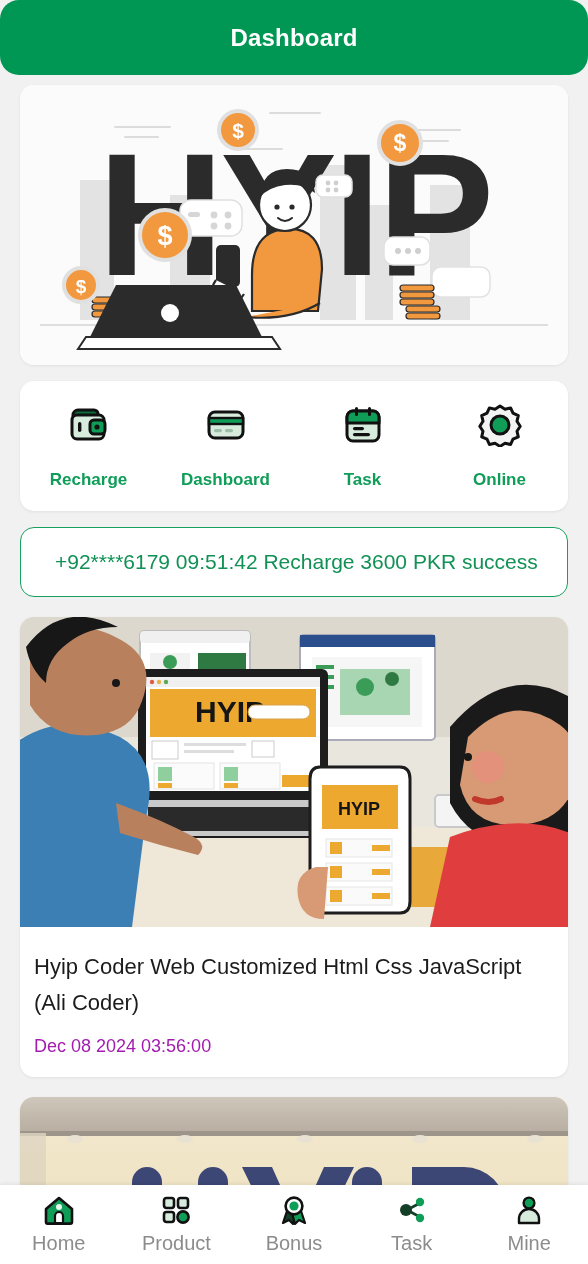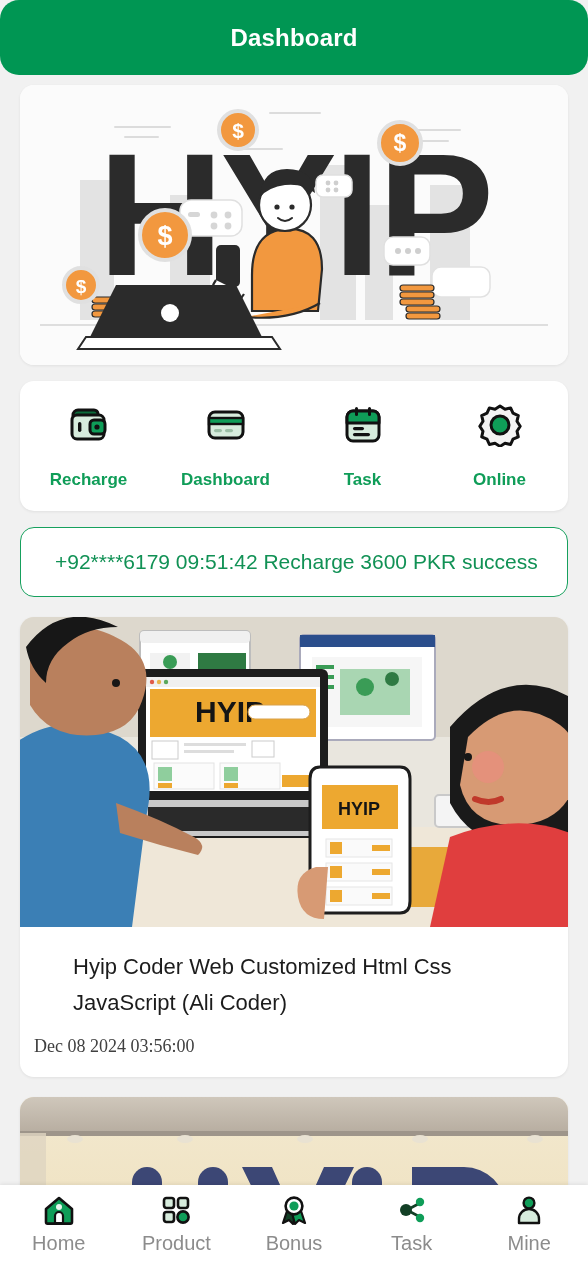--- a/index.html
+++ b/index.html
@@ -50,22 +50,22 @@
     margin-top: 16px; height: 70px;
     border: 1px solid #16a05d; border-radius: 14px; background: #fff;
     display: flex; align-items: center; padding: 0 34px;
   }
   .notice-text { color: #119155; font-size: 21px; white-space: nowrap; }
 
   
   .news { margin-top: 20px; }
   .news-img { width: 100%; height: 310px; display: block; }
   .news-body { padding: 22px 14px 20px 14px; }
-  .news-title { font-size: 22px; color: #1c1c1c; line-height: 1.65; font-weight: normal; margin-left: 39px; }
-  .news-date { margin-top: 14px; font-size: 18px; color: #404040; font-family: Liberation Serif, serif; }
+  .news-title { font-size: 22px; color: #1c1c1c; line-height: 1.65; font-weight: normal; }
+  .news-date { margin-top: 14px; font-size: 18px; color: #a21caf; }
 
   .news2 { margin-top: 20px; }
   .news2-img { width: 100%; height: 200px; display: block; }
 
   
   .tabbar {
     position: absolute; left: 0; right: 0; bottom: 0; height: 79px;
     background: #ffffff; display: flex; align-items: center;
     box-shadow: 0 -1px 4px rgba(0,0,0,.08);
   }

